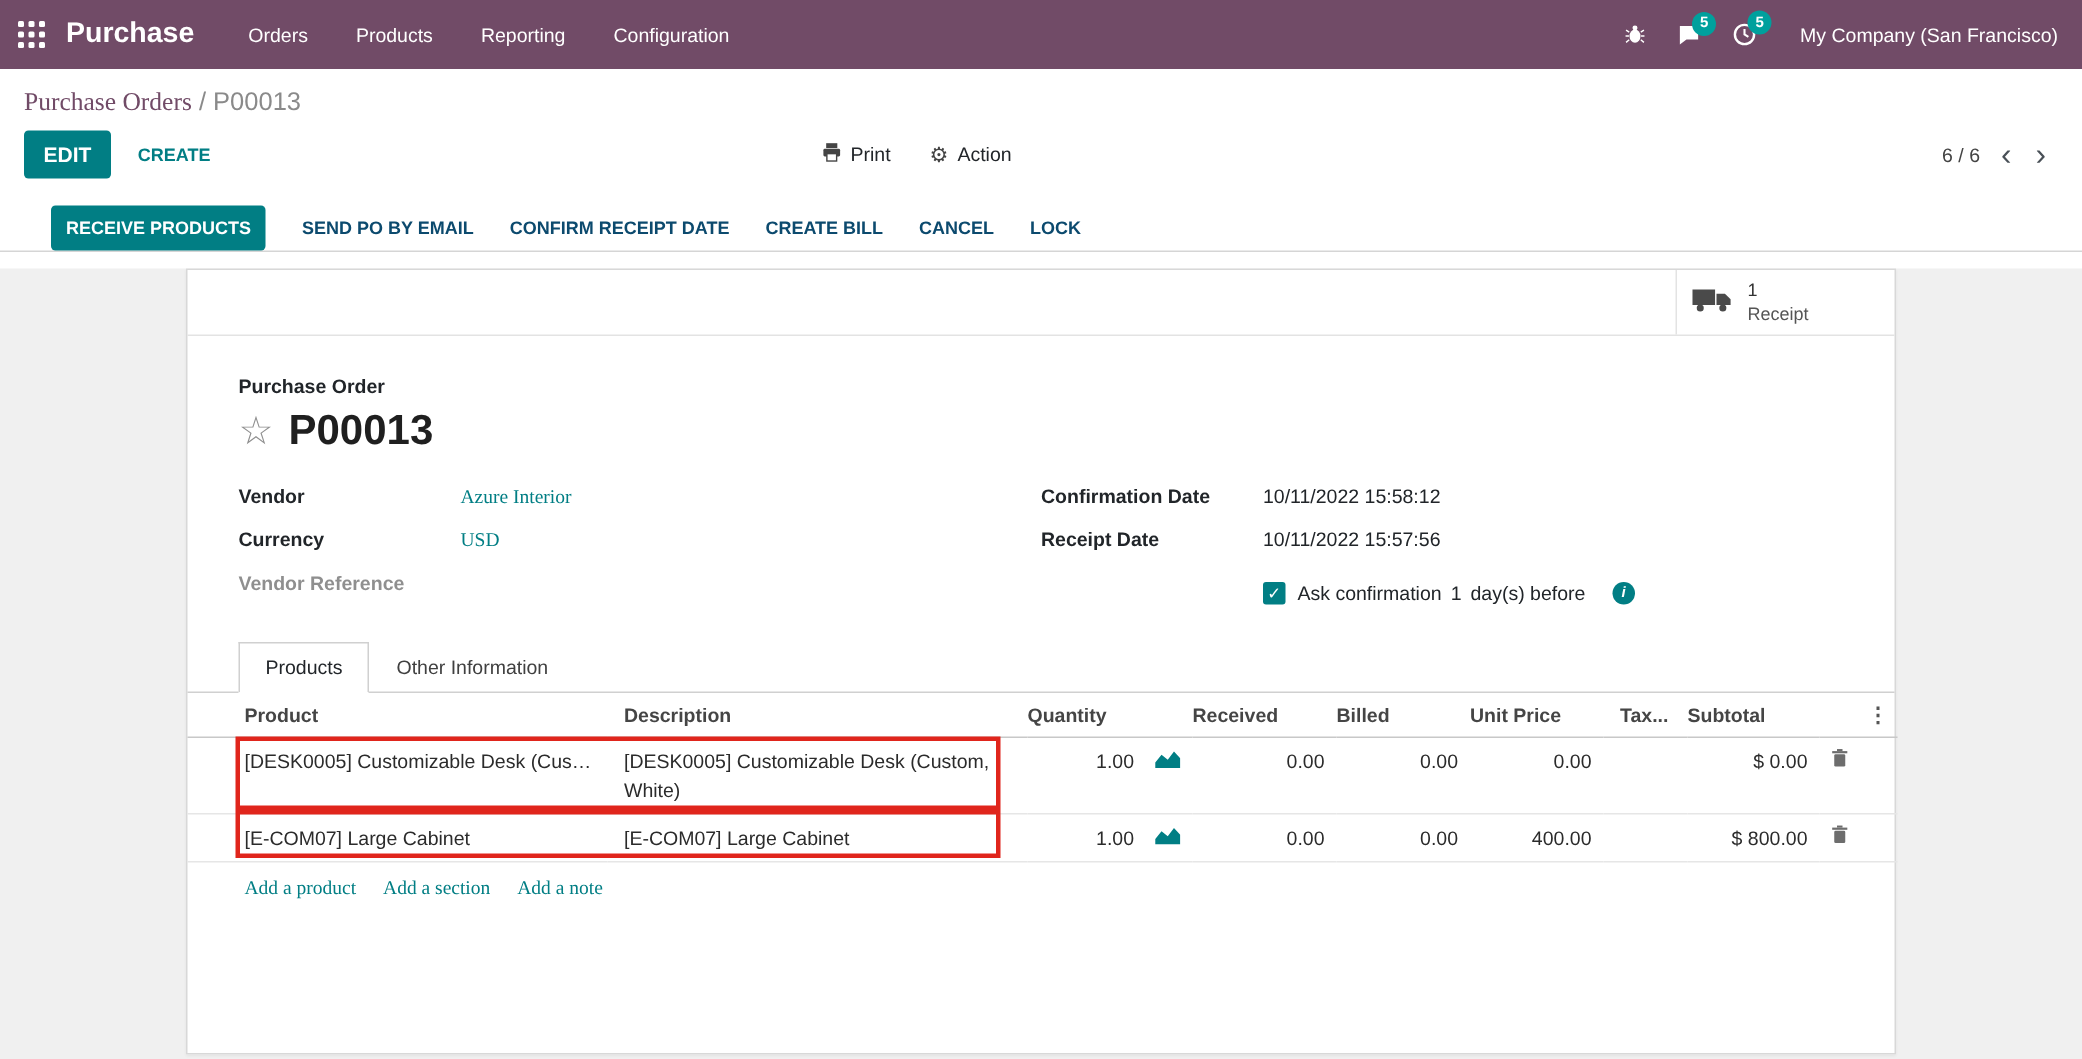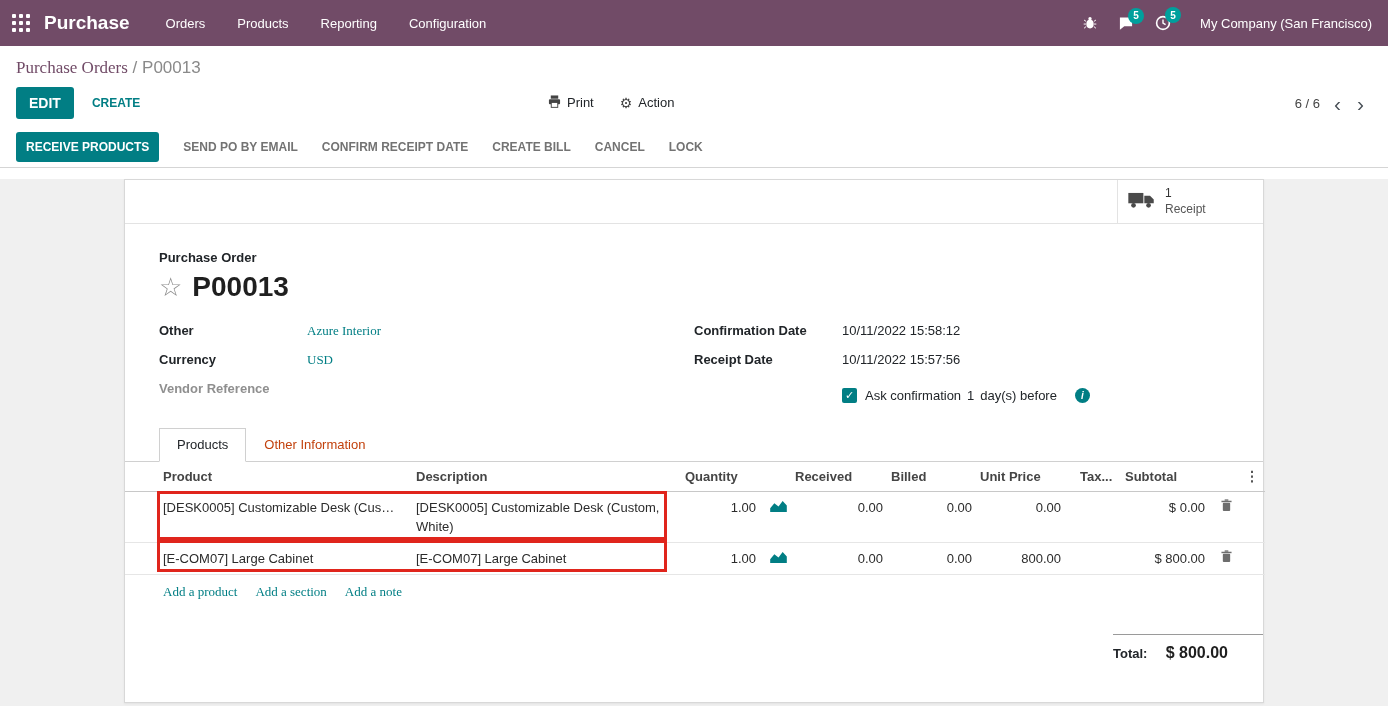--- a/index.html
+++ b/index.html
@@ -31,23 +31,23 @@
   .btn-primary { background:#017e84; color:#fff; border:none; font-family:inherit; font-size:14px; font-weight:700; padding:8px 13px; border-radius:3px; cursor:pointer; }
   .btn-link { background:none; border:none; font-family:inherit; color:#017e84; font-size:12px; font-weight:700; margin-left:18px; cursor:pointer; }
   .cp-center { position:absolute; left:548px; top:0; height:100%; display:flex; align-items:center; gap:26px; color:#212529; }
   .cp-action { display:flex; align-items:flex-start; gap:6px; cursor:pointer; font-size:13px; }
   .gear-glyph { font-size:14px; color:#444; }
   .cp-right { margin-left:auto; display:flex; align-items:center; }
   .pager-value { color:#444; margin-right:6px; }
   .pager-btn { font-size:21px; line-height:1; color:#495057; cursor:pointer; padding:0 8px; }
 
   
-  .statusbar { height:42px; background:#fff; border-bottom:1px solid #d5d5d5; display:flex; align-items:center; }
+  .statusbar { height:42px; background:#fff; border-bottom:1px solid #d5d5d5; display:flex; align-items:flex-end;padding-left:18px; }
   .sb-left { display:flex; align-items:center; gap:24px; padding-left:16px; }
-  .sb-btn { background:none; border:none; font-family:inherit; color:#737373; font-size:12px; font-weight:700; cursor:pointer; white-space:nowrap; }
+  .sb-btn { background:none; border:none; font-family:inherit; color:#0c4a6e; font-size:12px; font-weight:700; cursor:pointer; white-space:nowrap; }
   .sb-btn.primary { background:#017e84; color:#fff; padding:8px 10px; border-radius:3px; }
   .sb-stages { margin-left:auto; display:flex; align-items:stretch; font-size:11px; font-weight:700; letter-spacing:.3px; }
   .stage { display:flex; align-items:center; padding:0 15px; color:#777; cursor:pointer; }
   .stage-sep { display:flex; align-items:center; }
   .stage.active { background:#017e84; color:#fff; padding:0 18px 0 30px; clip-path:polygon(0 0, 14px 50%, 0 100%, 100% 100%, 100% 0); }
 
   
   .content { height:538px; background:#f0f0f0; }
   .sheet { width:1140px; height:524px; margin:11px auto 0; background:#fff; border:1px solid #d8d8d8; box-shadow:0 1px 2px rgba(0,0,0,.06); }
   .bb-row { height:44px; border-bottom:1px solid #e3e3e3; display:flex; justify-content:flex-end; }
@@ -69,21 +69,21 @@
   .f-link { color:#017e84; cursor:pointer; }
   .f-value { color:#212529; }
   .check-row { align-items:center; margin-left:148px; }
   .checkbox { width:15px; height:15px; border-radius:2px; background:#017e84; color:#fff; font-size:11px; display:flex; align-items:center; justify-content:center; cursor:pointer; flex-shrink:0; }
   .check-label { margin-left:8px; color:#212529; }
   .check-days { margin-left:6px; color:#212529; cursor:text; }
   .check-suffix { margin-left:6px; color:#212529; }
   .info-icon { margin-left:18px; width:15px; height:15px; border-radius:50%; background:#017e84; color:#fff; font-size:10px; font-weight:700; font-style:italic; display:inline-flex; align-items:center; justify-content:center; }
 
   .tab-strip { margin-top:18px; padding-left:34px; display:flex; border-bottom:1px solid #d0d0d0; }
-  .tab { padding:8px 17px 9px; font-size:13px; color:#c2410c; margin-bottom:-1px; border:1px solid transparent; cursor:pointer; }
+  .tab { padding:8px 17px 9px; font-size:13px; color:#404040; margin-bottom:-1px; border:1px solid transparent; cursor:pointer; }
   .tab.active { background:#fff; border-color:#d0d0d0; border-bottom-color:#fff; color:#212529; }
 
   .table-wrap { position:relative; }
   table.o-list { width:1140px; border-collapse:collapse; table-layout:fixed; font-size:13px; }
   .o-list th { font-weight:700; color:#454545; text-align:left; padding:5px 8px 5px 0; border-bottom:1px solid #c8c8c8; line-height:19px; }
   .o-list td { padding:6px 8px 6px 0; border-bottom:1px solid #e6e6e6; vertical-align:top; color:#2b2b2b; line-height:19px; }
   th.c-product, td.c-product { padding-left:38px; }
   th.c-desc, td.c-desc { padding-left:11px; padding-right:8px; }
   th.c-tax, td.c-tax { padding-left:11px; }
   .t-r { text-align:right; }
@@ -218,21 +218,21 @@
       <div class="title-label">Purchase Order</div>
       <div class="title-line">
         <span class="star">☆</span>
         <span class="record-title">P00013</span>
       </div>
     </div>
 
     <div class="groups">
       <div class="grp">
         <div class="field-row">
-          <span class="f-label">Other</span>
+          <span class="f-label">Vendor</span>
           <a class="f-link">Azure Interior</a>
         </div>
         <div class="field-row">
           <span class="f-label">Currency</span>
           <a class="f-link">USD</a>
         </div>
         <div class="field-row">
           <span class="f-label muted">Vendor Reference</span>
           <span class="f-value"></span>
         </div>
@@ -337,21 +337,21 @@
                 <span>1.00</span>
                 <span>
                   <svg viewBox="0 0 18 13" width="17" height="12" aria-hidden="true">
                       <path fill="#017e84" d="M0 13V9l4.5-5.5L9 7l4.5-6L18 6v7z"></path>
                     </svg>
                 </span>
               </div>
             </td>
             <td class="t-r">0.00</td>
             <td class="t-r">0.00</td>
-            <td class="t-r">800.00</td>
+            <td class="t-r">400.00</td>
             <td class="c-tax"></td>
             <td class="t-r">$ 800.00</td>
             <td class="c-end">
               <span class="trash">
                 <svg viewBox="0 0 12 14" width="11" height="13" aria-hidden="true">
                   <rect x="2" y="4" width="8" height="9" rx="1" fill="#6d6d6d"></rect>
                   <rect x="0.5" y="1.8" width="11" height="1.6" fill="#6d6d6d"></rect>
                   <rect x="4" y="0.3" width="4" height="1.5" fill="#6d6d6d"></rect>
                 </svg>
               </span>
@@ -360,19 +360,15 @@
         </tbody>
       </table>
     </div>
 
     <div class="add-links">
       <a class="add-link">Add a product</a>
       <a class="add-link">Add a section</a>
       <a class="add-link">Add a note</a>
     </div>
 
-    <div class="total-wrap">
-      <span class="total-label">Total:</span>
-      <span class="total-value">$ 800.00</span>
-    </div>
 
   </div>
 </div>
 
 </body></html>

